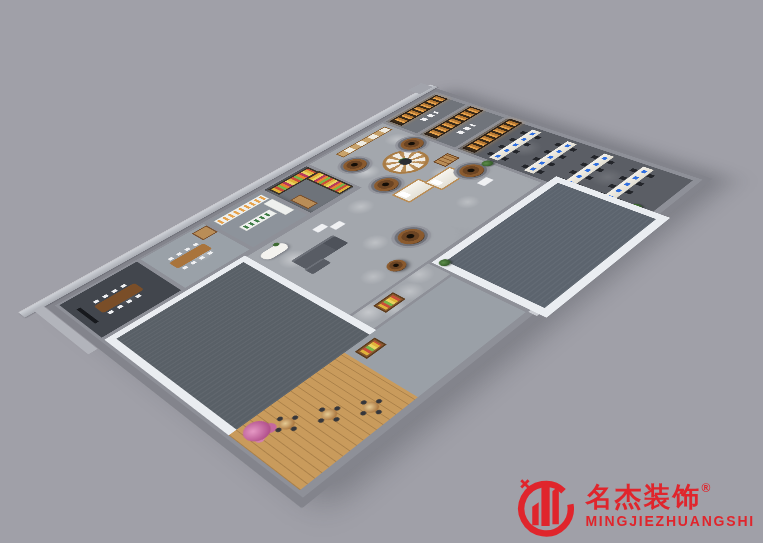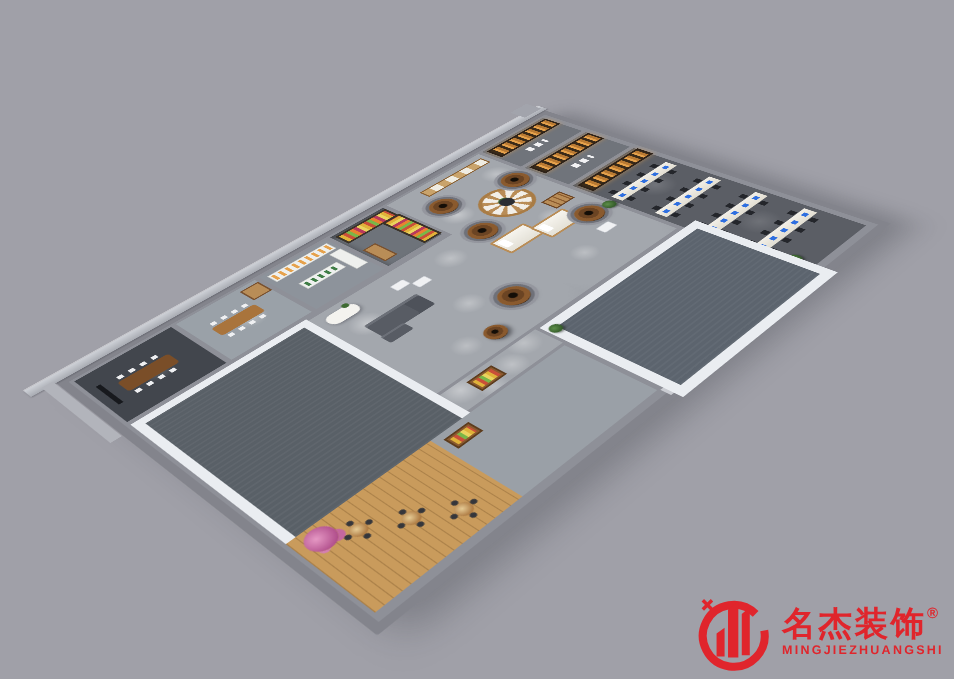--- a/index.html
+++ b/index.html
@@ -123,21 +123,21 @@
   .counter.display::after{content:'';position:absolute;inset:2px;
     background:repeating-linear-gradient(90deg,#e6a24c 0 4px, transparent 4px 9px);}
   .counter.green::after{content:'';position:absolute;inset:3px;
     background:repeating-linear-gradient(90deg,#3f7d46 0 4px, transparent 4px 9px);}
 
   
   .watermark{position:absolute;right:8px;bottom:6px;display:flex;align-items:center;gap:6px;}
   .brand-text{display:flex;flex-direction:column;line-height:1;}
   .brand-cn{font-size:27px;font-weight:bold;color:var(--brand_red,#e0252c);letter-spacing:2px;white-space:nowrap;}
   .brand-cn .reg{font-size:12px;vertical-align:14px;letter-spacing:0;}
-  .brand-en{font-size:10px;font-weight:bold;color:var(--brand_red,#e0252c);letter-spacing:1.8px;margin-top:3px;white-space:nowrap;}
+  .brand-en{font-size:14px;font-weight:bold;color:var(--brand_red,#e0252c);letter-spacing:1.8px;margin-top:3px;white-space:nowrap;}
 </style>
 </head>
 <body>
 
 <div class="stage" style="background: rgb(160, 160, 168);">
   <div class="plan-anchor">
     <div class="plan">
 
       <div class="facade"></div>
       <div class="westwall"></div>

